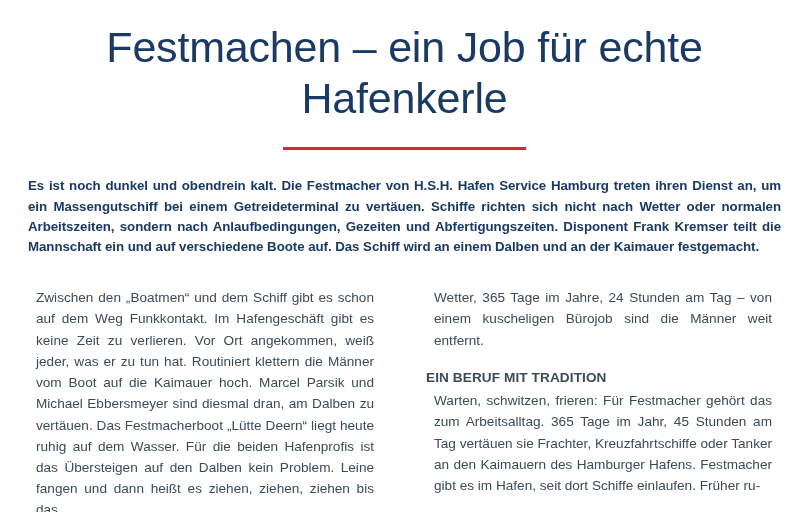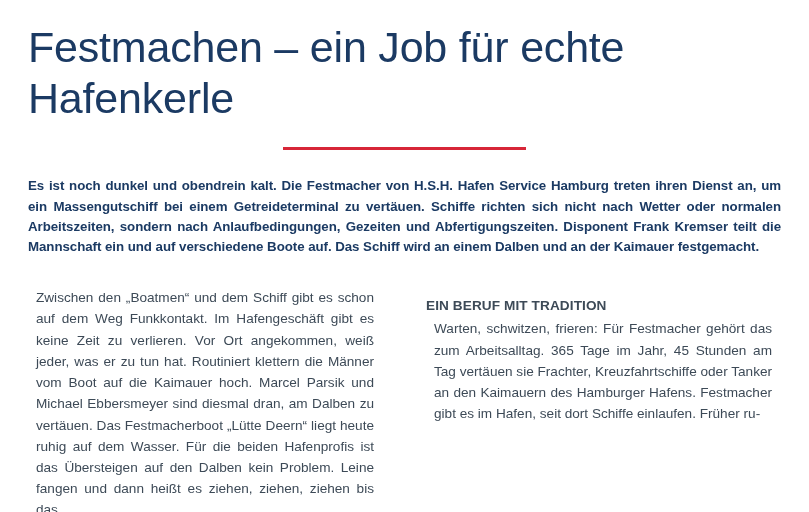--- a/index.html
+++ b/index.html
@@ -20,20 +20,21 @@
     box-sizing: border-box;
     padding: 0 28px;
   }
   .title {
     margin: 0;
     padding-top: 22px;
     font-size: 43px;
     line-height: 1.18;
     font-weight: 400;
     color: #1b3a63;
+    text-align: center;
     letter-spacing: -0.2px;
   }
   .rule-wrap {
     display: flex;
     justify-content: center;
     margin-top: 24px;
   }
   .rule {
     width: 243px;
     height: 3px;
@@ -89,19 +90,20 @@
 
   <p class="lede">Es ist noch dunkel und obendrein kalt. Die Festmacher von H.S.H. Hafen Service Hamburg treten ihren Dienst an, um ein Massengutschiff bei einem Getreideterminal zu vertäuen. Schiffe richten sich nicht nach Wetter oder normalen Arbeitszeiten, sondern nach Anlaufbedingungen, Gezeiten und Abfertigungszeiten. Disponent Frank Kremser teilt die Mannschaft ein und auf verschiedene Boote auf. Das Schiff wird an einem Dalben und an der Kaimauer festgemacht.</p>
 
   <div class="columns">
 
     <div class="col">
       <p>Zwischen den „Boatmen“ und dem Schiff gibt es schon auf dem Weg Funkkontakt. Im Hafengeschäft gibt es keine Zeit zu verlieren. Vor Ort angekommen, weiß jeder, was er zu tun hat. Routiniert klettern die Männer vom Boot auf die Kaimauer hoch. Marcel Parsik und Michael Ebbersmeyer sind diesmal dran, am Dalben zu vertäuen. Das Festmacherboot „Lütte Deern“ liegt heute ruhig auf dem Wasser. Für die beiden Hafenprofis ist das Übersteigen auf den Dalben kein Problem. Leine fangen und dann heißt es ziehen, ziehen, ziehen bis das</p>
     </div>
 
     <div class="col">
+      <p>Wetter, 365 Tage im Jahre, 24 Stunden am Tag – von einem kuscheligen Bürojob sind die Männer weit entfernt.</p>
       <p class="subhead">EIN BERUF MIT TRADITION</p>
       <p>Warten, schwitzen, frieren: Für Festmacher gehört das zum Arbeitsalltag. 365 Tage im Jahr, 45 Stunden am Tag vertäuen sie Frachter, Kreuzfahrtschiffe oder Tanker an den Kaimauern des Hamburger Hafens. Festmacher gibt es im Hafen, seit dort Schiffe einlaufen. Früher ru-</p>
     </div>
 
   </div>
 
 </div>
 
 </body></html>

